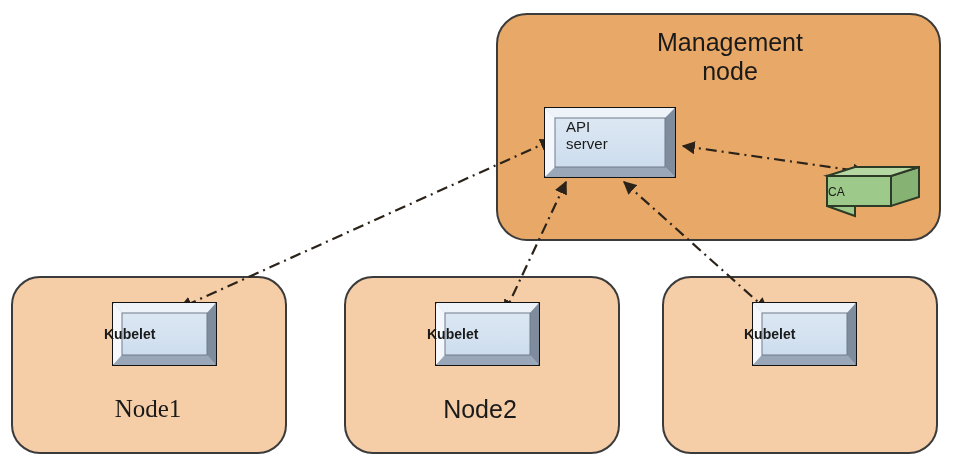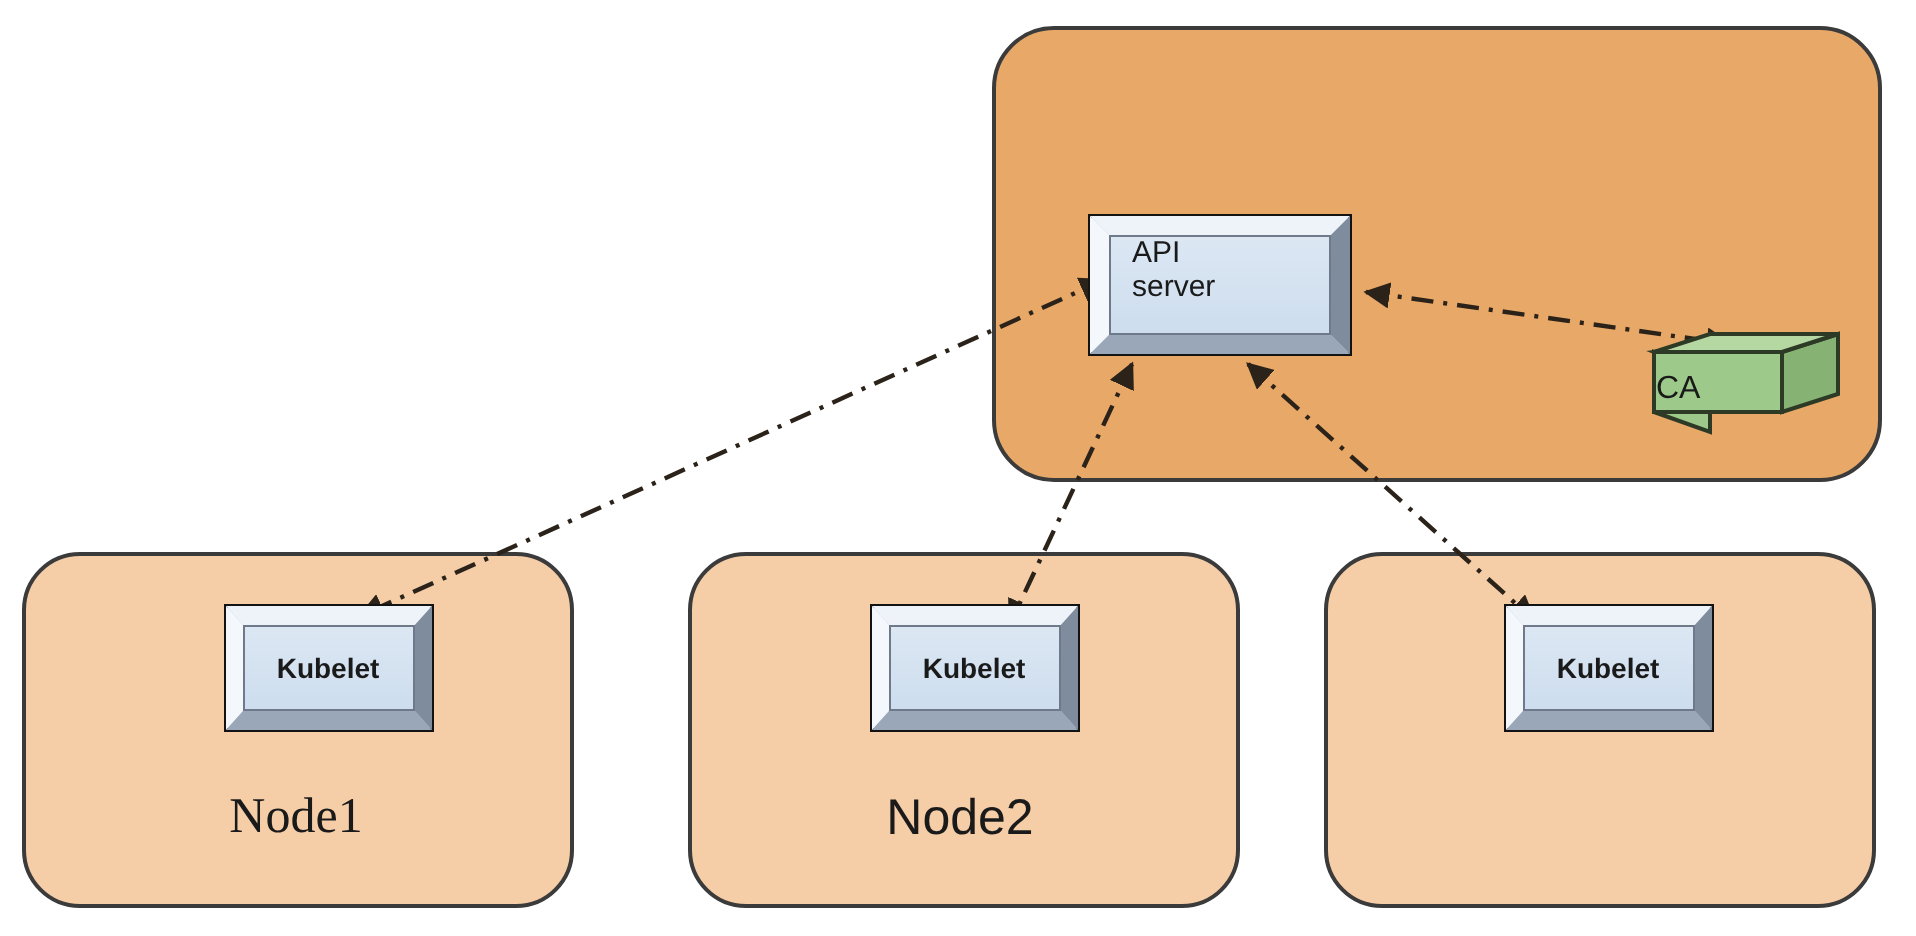--- a/index.html
+++ b/index.html
@@ -59,29 +59,29 @@
   .txt-node3 { left: 658px; top: 395px; }
   .txt-api {
     font-size: 15px;
     left: 566px;
     top: 118px;
     text-align: left;
     width: 100px;
   }
   .txt-kubelet {
     font-size: 14px;
-    text-align: center;
+    text-align: left;
     width: 120px;
     font-weight: 600;
   }
   .txt-kubelet-1 { left: 104px; top: 326px; }
   .txt-kubelet-2 { left: 427px; top: 326px; }
   .txt-kubelet-3 { left: 744px; top: 326px; }
   .txt-ca {
-    font-size: 16px;
+    font-size: 12px;
     left: 828px;
     top: 186px;
     text-align: left;
     width: 60px;
   }
 </style>
 </head>
 <body>
 
 <div id="diagram-root">
@@ -163,20 +163,21 @@
       <polygon points="753,303 856,303 847,313 762,313" fill="#eef3fa"></polygon>
       <polygon points="753,303 762,313 762,355 753,365" fill="#f4f8fd"></polygon>
       <polygon points="856,303 856,365 847,355 847,313" fill="#7f8c9d"></polygon>
       <polygon points="753,365 762,355 847,355 856,365" fill="#9aa7b8"></polygon>
       <rect x="762" y="313" width="85" height="42" fill="url(#bevel-face)" stroke="#6e7a89" stroke-width="1"></rect>
     </g>
   </svg>
 
   <div class="label-overlay">
 
+    <div class="txt txt-mgmt"><span>Management</span><br><span>node</span></div>
 
     <div class="txt txt-api"><span>API</span><br><span>server</span></div>
 
     <div class="txt txt-ca">CA</div>
 
     <div class="txt txt-node txt-node1">Node1</div>
     <div class="txt txt-node txt-node2">Node2</div>
 
     <div class="txt txt-kubelet txt-kubelet-1">Kubelet</div>
     <div class="txt txt-kubelet txt-kubelet-2">Kubelet</div>

